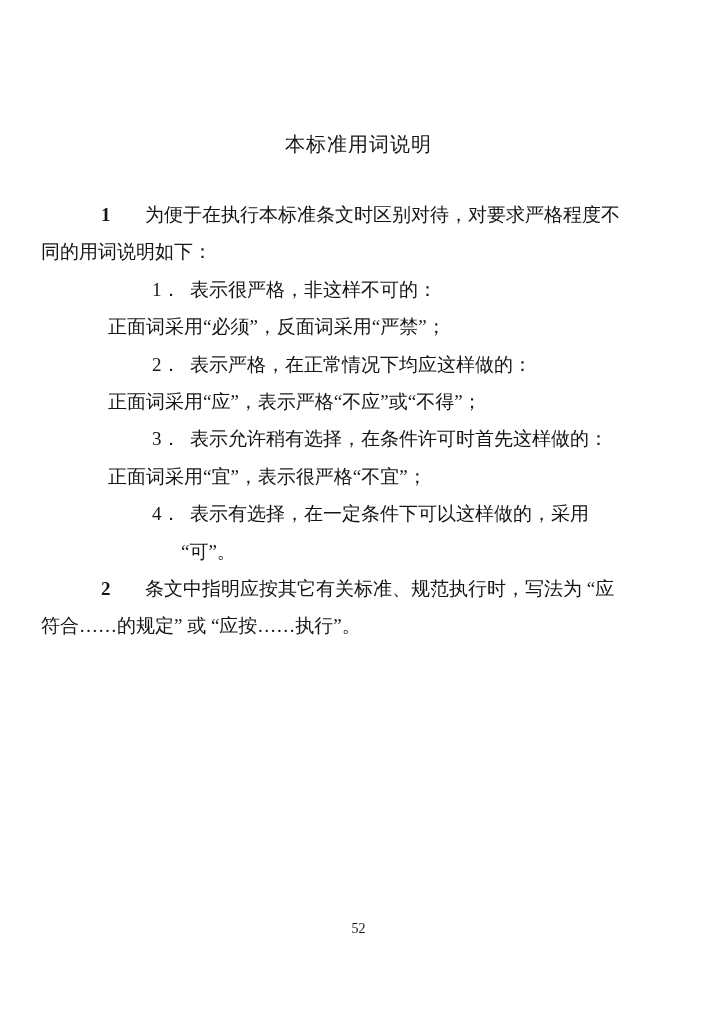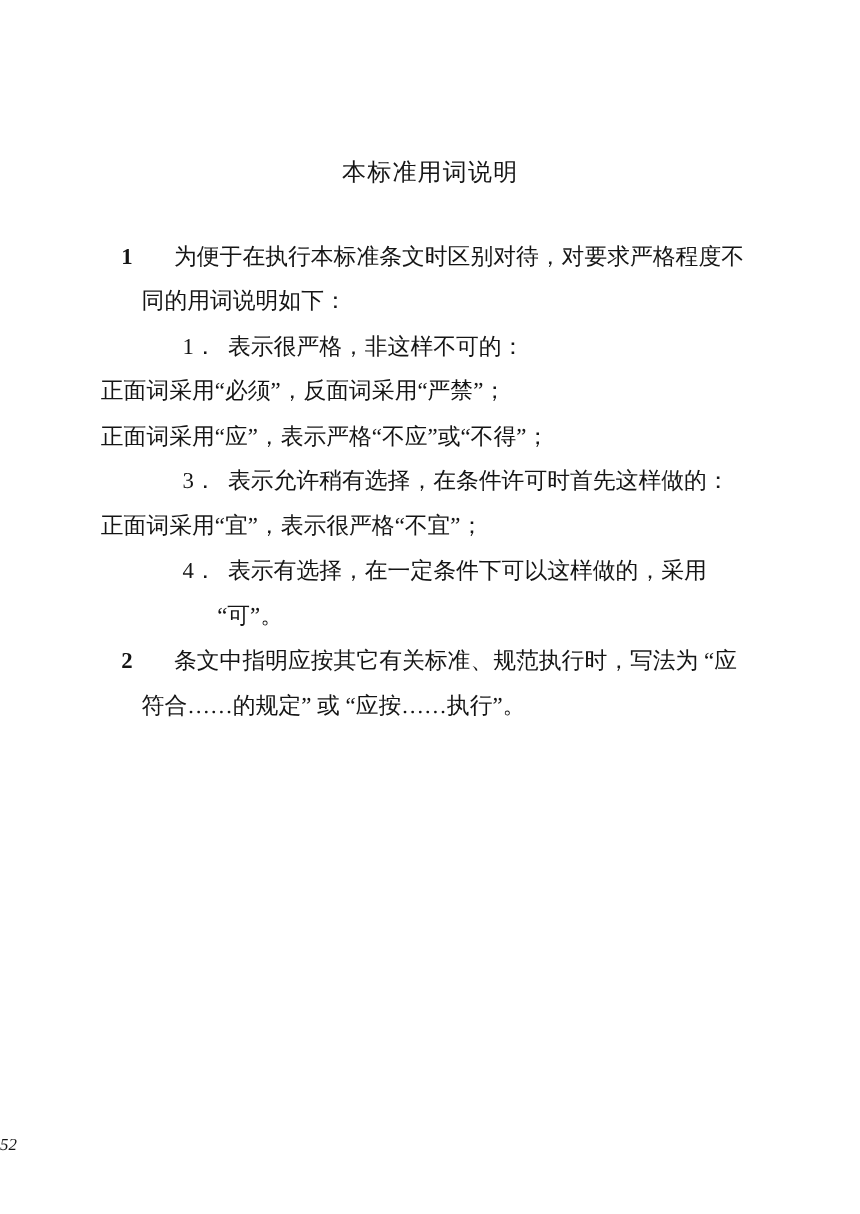--- a/index.html
+++ b/index.html
@@ -44,52 +44,52 @@
     display: inline-block;
     margin-left: 101px;
     width: 44px;
     font-weight: bold;
   }
   .num-i {
     display: inline-block;
     margin-left: 152px;
     width: 38px;
   }
-  .cont { padding-left: 118px; }
-  .sub  { padding-left: 84px; }
+  .cont { padding-left: 41px; }
+  .sub  { padding-left: 108px; }
   .sub2 { padding-left: 181px; }
   .page-number {
     position: absolute;
-    top: 923px;
+    top: 897px;
     left: 0;
     width: 100%;
     height: 20px;
     line-height: 20px;
-    text-align: left;
+    text-align: center;
     font-size: 14px;
-    font-style: italic;
   }
 </style>
 </head>
 <body>
 
 <div class="page">
 
   <div class="doc-title">本标准用词说明</div>
 
   <div class="body-block">
 
     <div class="line"><span class="num-p">1</span><span>为便于在执行本标准条文时区别对待，对要求严格程度不</span></div>
 
     <div class="line cont"><span>同的用词说明如下：</span></div>
 
     <div class="line"><span class="num-i">1．</span><span>表示很严格，非这样不可的：</span></div>
 
     <div class="line sub"><span>正面词采用“必须”，反面词采用“严禁”；</span></div>
 
+    <div class="line"><span class="num-i">2．</span><span>表示严格，在正常情况下均应这样做的：</span></div>
 
     <div class="line sub"><span>正面词采用“应”，表示严格“不应”或“不得”；</span></div>
 
     <div class="line"><span class="num-i">3．</span><span>表示允许稍有选择，在条件许可时首先这样做的：</span></div>
 
     <div class="line sub"><span>正面词采用“宜”，表示很严格“不宜”；</span></div>
 
     <div class="line"><span class="num-i">4．</span><span>表示有选择，在一定条件下可以这样做的，采用</span></div>
 
     <div class="line sub2"><span>“可”。</span></div>

